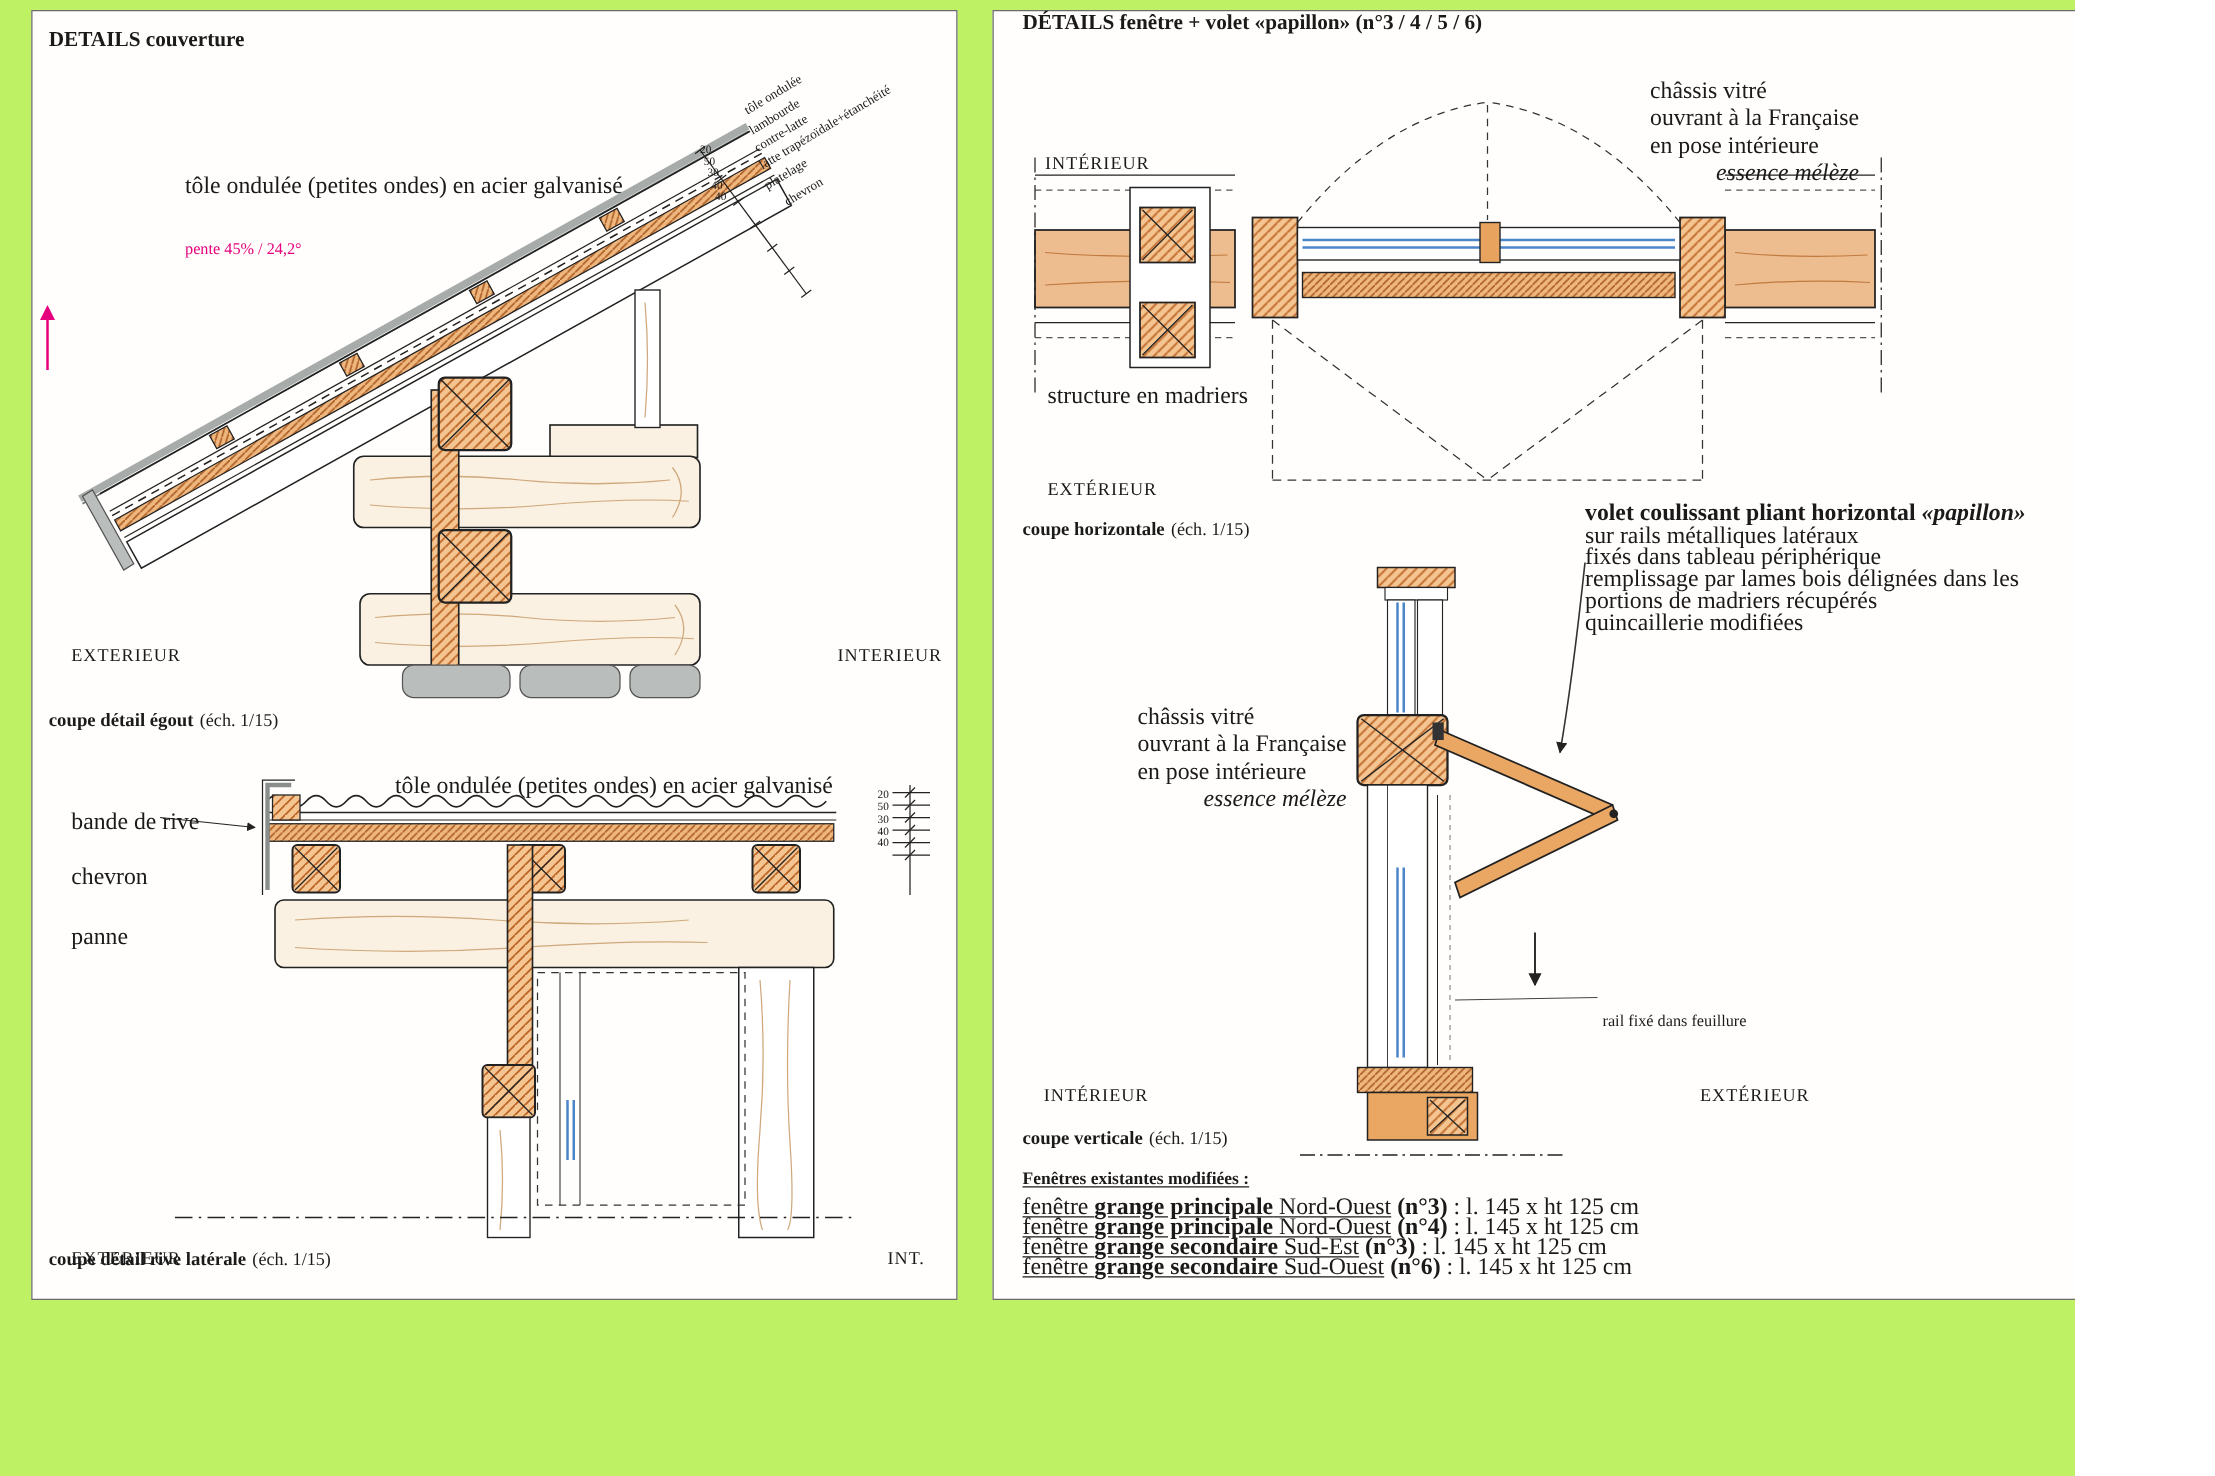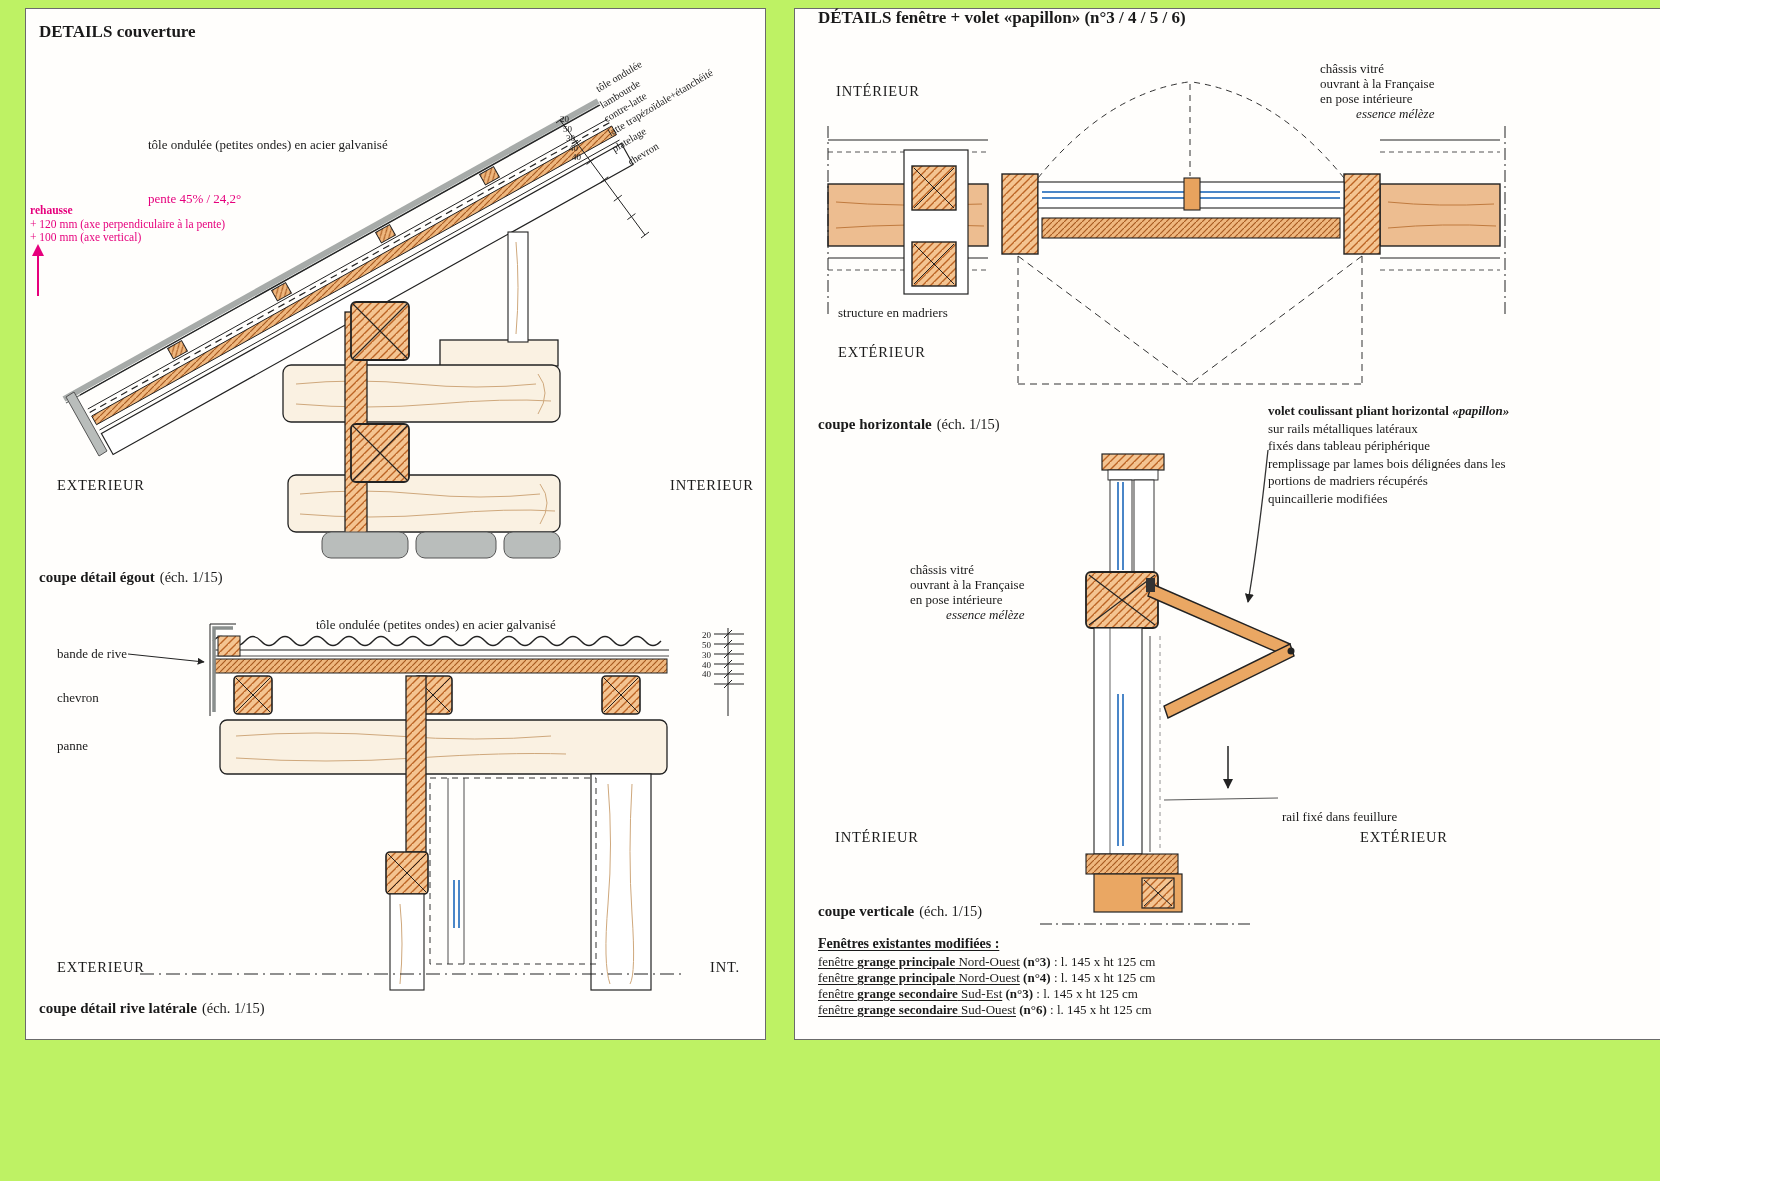--- a/index.html
+++ b/index.html
@@ -7,23 +7,23 @@
         font-family:Liberation Serif, serif;color:#1a1a1a;}
   .panel{position:absolute;background:#fffefc;border:1px solid #6b6b6b;}
   .t{position:absolute;white-space:nowrap;line-height:1.15;}
   .abs{position:absolute;}
   .b{font-weight:bold;}
   .i{font-style:italic;text-align:right;}
   .u{text-decoration:underline;text-underline-offset:2px;}
   .mag{color:#e6007d;}
   .s17{font-size:17px;}
   .s15{font-size:15px;}
-  .s145{font-size:14.5px;}
+  .s145{font-size:14.5px;margin-top:40px;}
   .s14{font-size:14px;}
-  .s135{font-size:13px;}
+  .s135{font-size:19px;}
   .s13{font-size:13px;margin-top:20px;}
   .s115{font-size:11.5px;line-height:13.5px;}
   .s105{font-size:10.5px;}
   .s9{font-size:9px;}
   .ls{letter-spacing:.8px;}
   .rot{transform:rotate(-31deg);transform-origin:0 50%;}
   .cap .sc{margin-left:5px;font-weight:normal;}
   .note-line{display:block;}
 </style>
 </head>
@@ -117,25 +117,20 @@
       <line x1="572.2" y1="120.8" x2="580.2" y2="114.8"></line>
       <line x1="585.8" y1="139.2" x2="593.8" y2="133.2"></line>
       <line x1="599.4" y1="157.6" x2="607.4" y2="151.6"></line>
       <line x1="613" y1="176" x2="621" y2="170"></line>
     </g>
   </svg>
 
   <div class="t s135" style="left:148px;top:138px">tôle ondulée (petites ondes) en acier galvanisé</div>
   <div class="t s13 mag" style="left:148px;top:172px">pente 45% / 24,2°</div>
 
-  <div class="t s115 mag" style="left:30px;top:204px">
-    <span class="note-line b">rehausse</span>
-    <span class="note-line">+ 120 mm (axe perpendiculaire à la pente)</span>
-    <span class="note-line">+ 100 mm (axe vertical)</span>
-  </div>
   <svg class="abs" style="left:26px;top:242px" width="24" height="58">
     <line x1="12" y1="54" x2="12" y2="10" stroke="#e6007d" stroke-width="2"></line>
     <polygon points="6,14 12,2 18,14" fill="#e6007d"></polygon>
   </svg>
 
   <div class="t s105 rot" style="left:597px;top:84px">tôle ondulée</div>
   <div class="t s105 rot" style="left:601px;top:100px">lambourde</div>
   <div class="t s105 rot" style="left:605px;top:114px">contre-latte</div>
   <div class="t s105 rot" style="left:609px;top:128px">latte trapézoïdale+étanchéité</div>
   <div class="t s105 rot" style="left:613px;top:144px">platelage</div>

